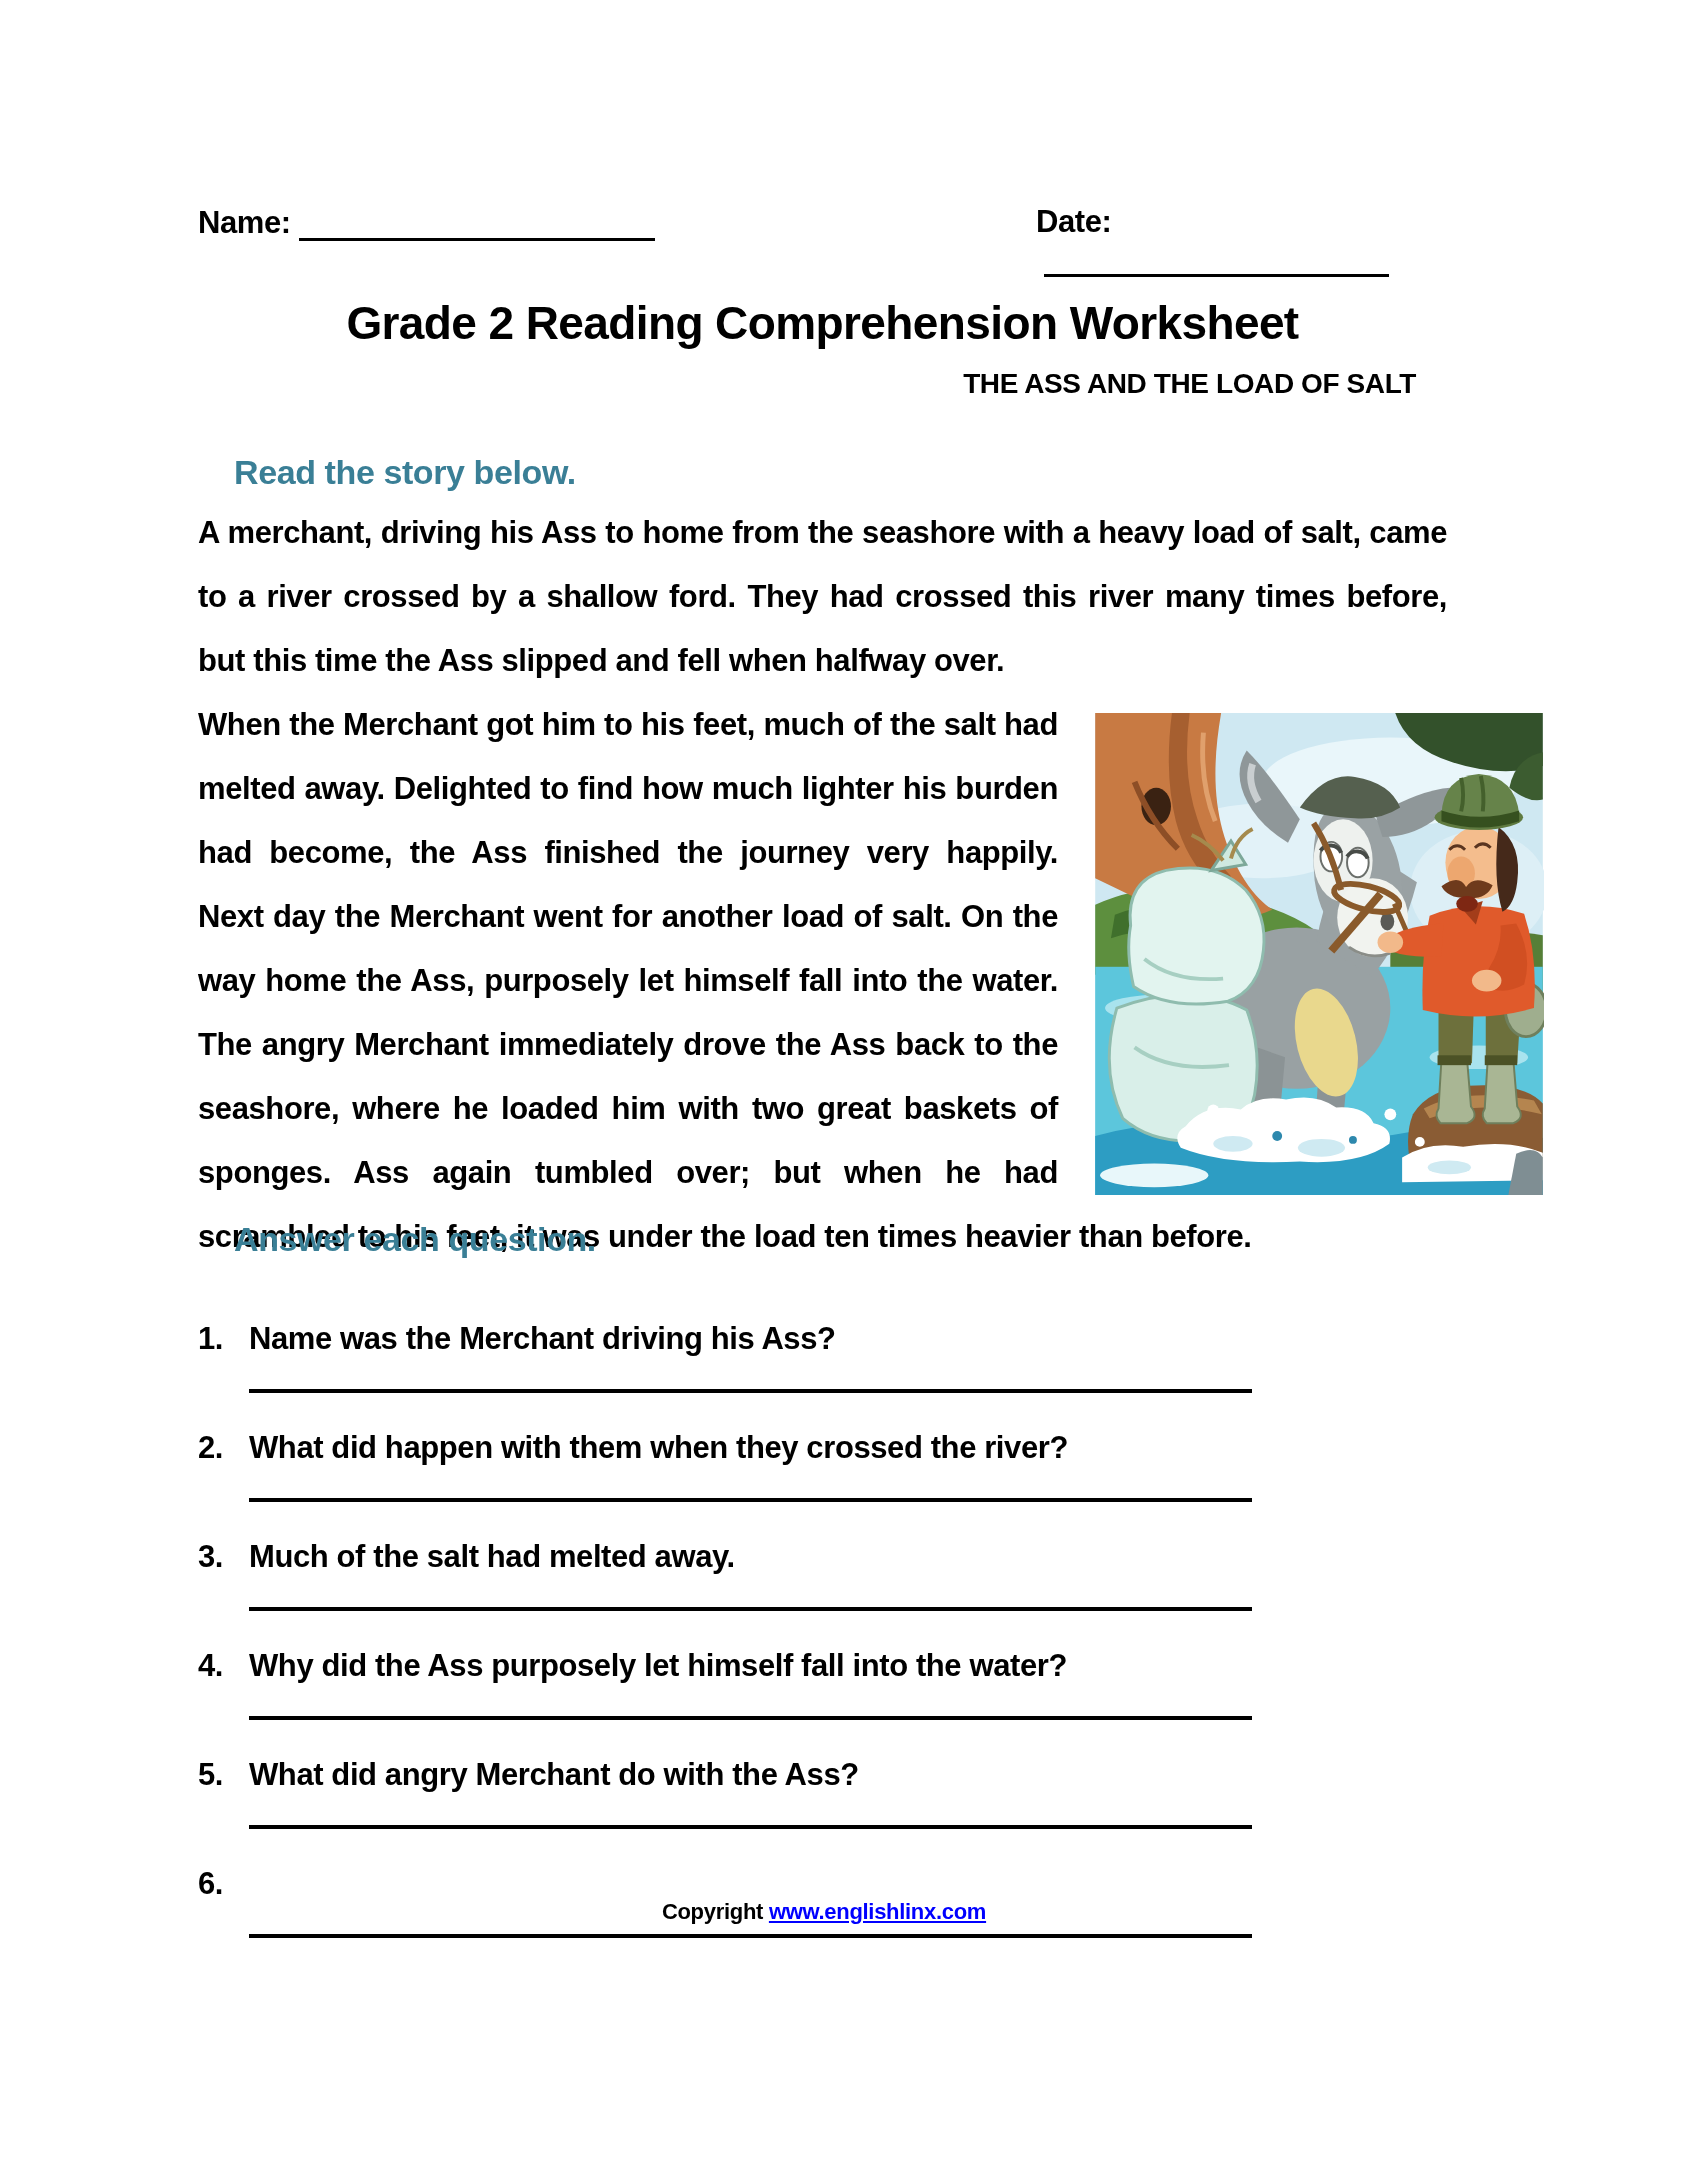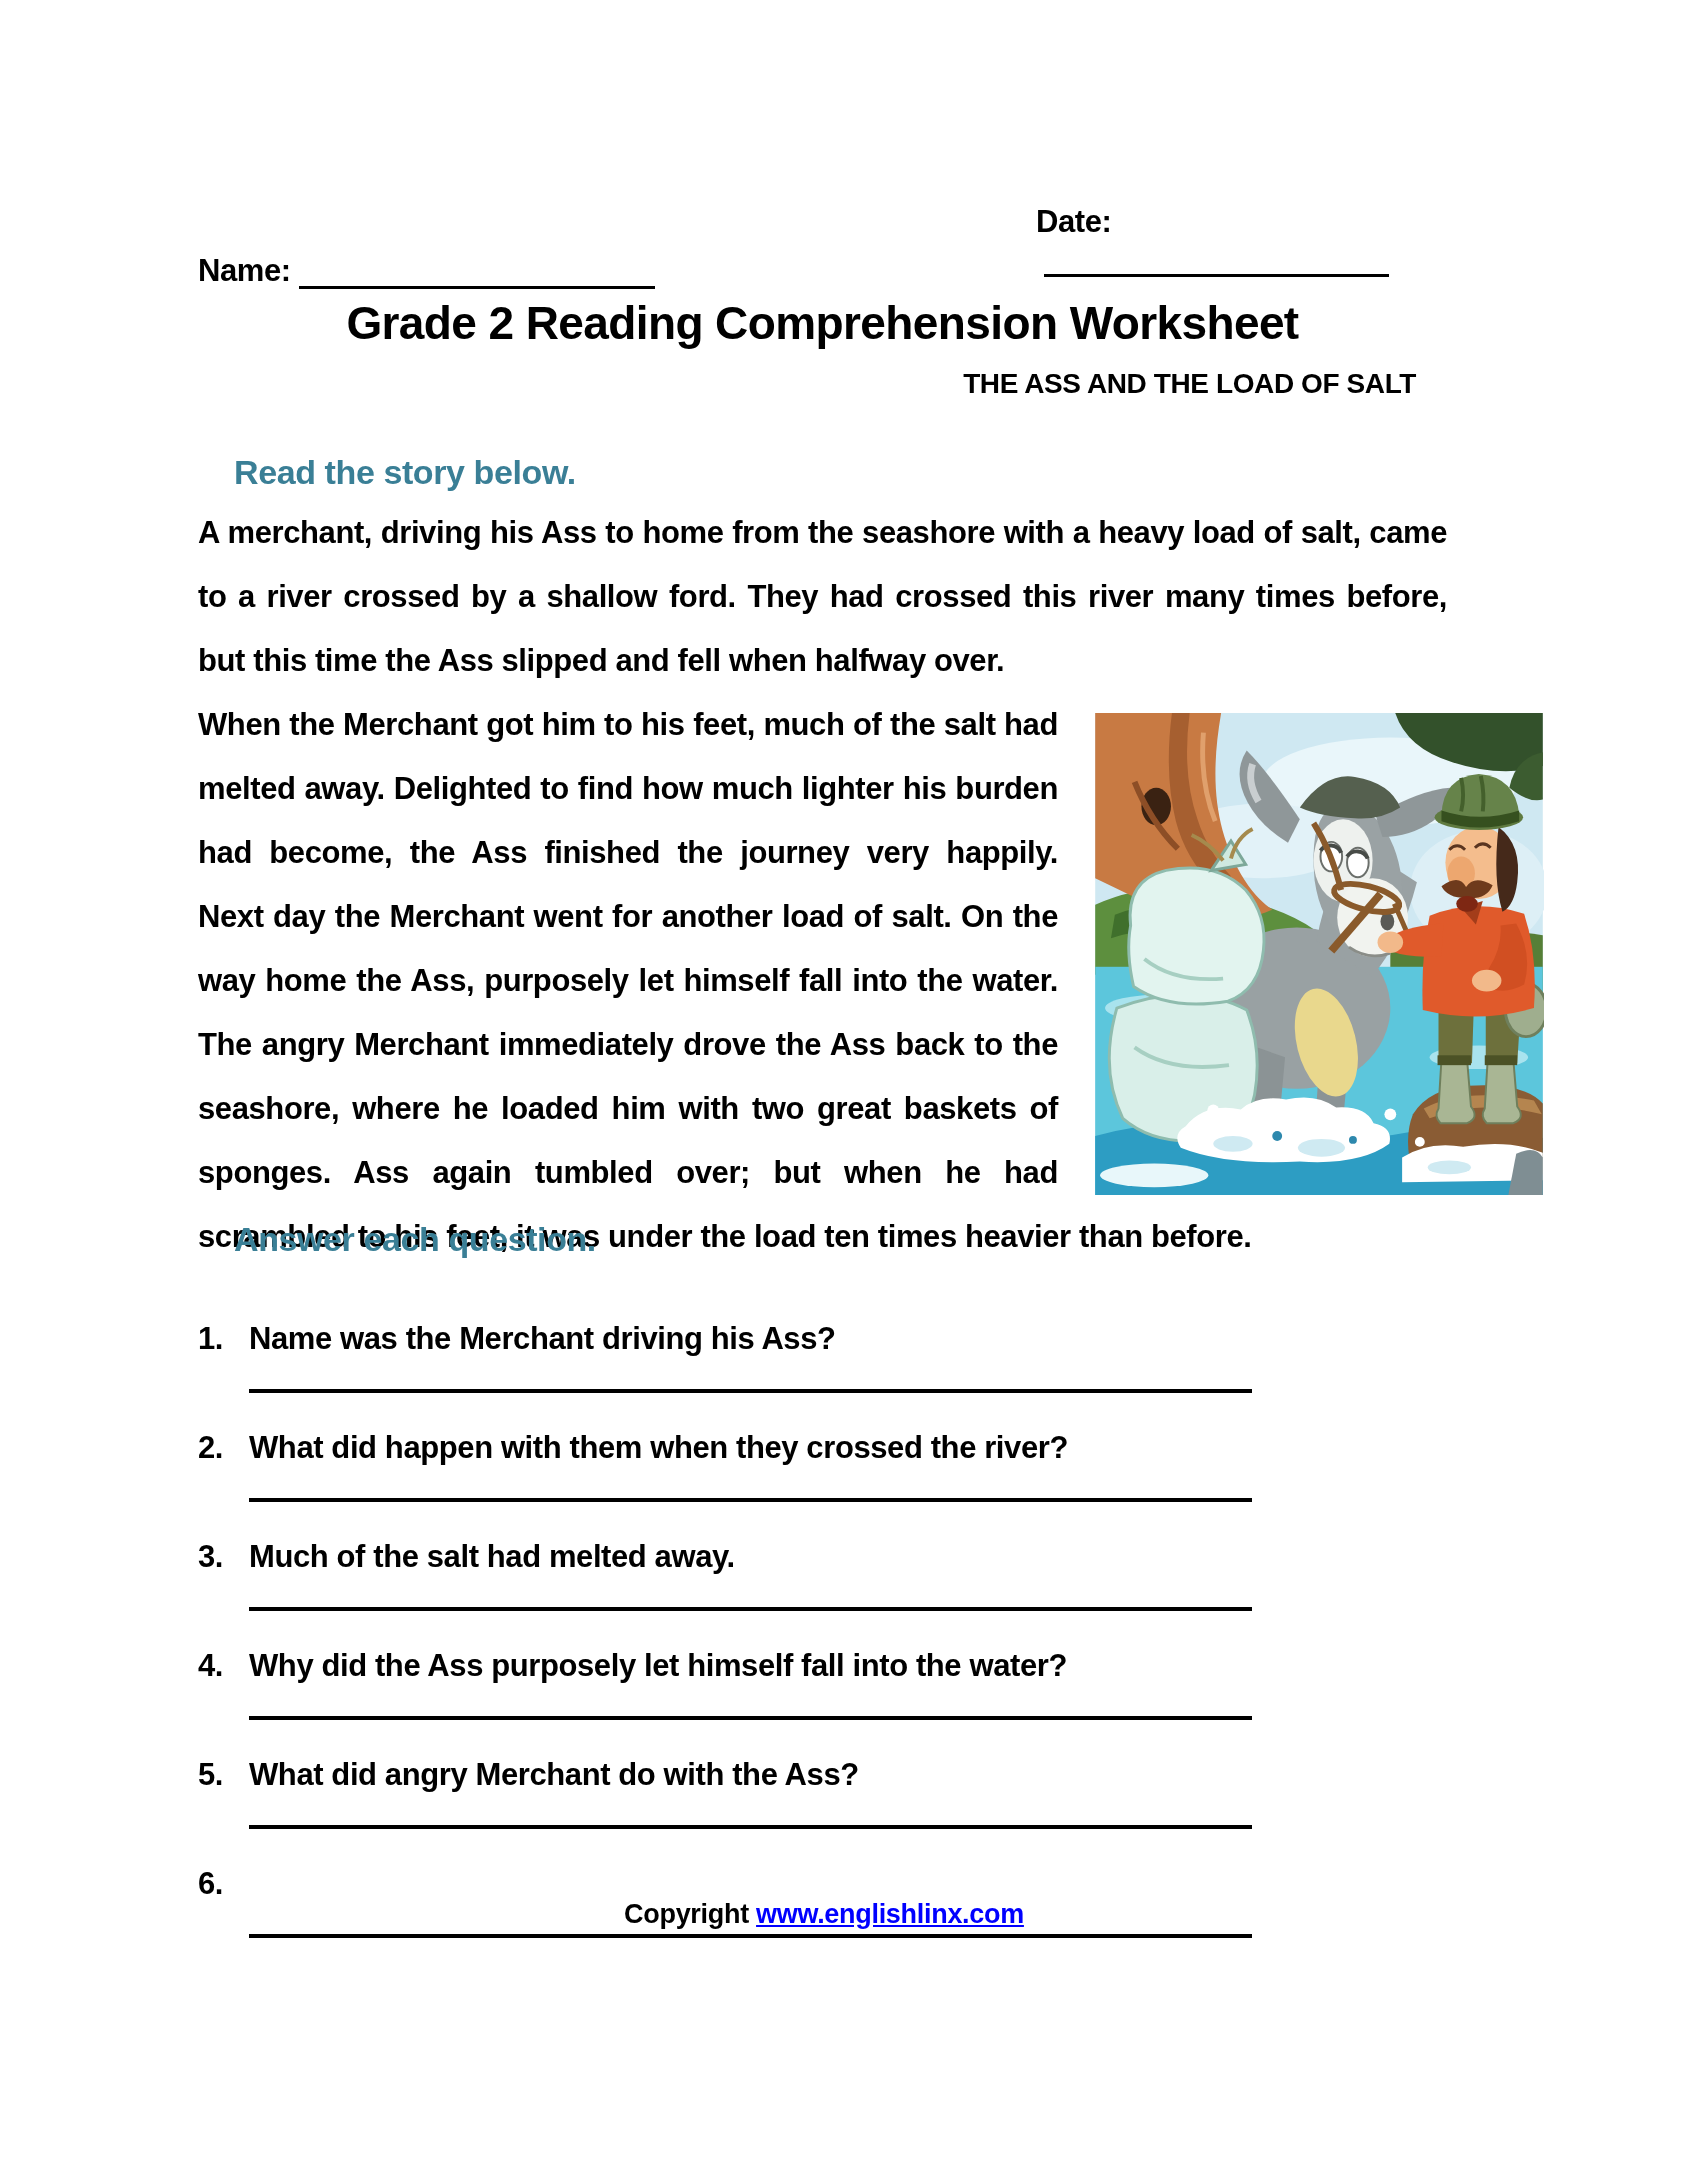--- a/index.html
+++ b/index.html
@@ -8,21 +8,21 @@
     width:1683px;height:2178px;
     background:#ffffff;
     font-family:"Liberation Sans", sans-serif;
     font-weight:bold;
     color:#000000;
     overflow:hidden;
   }
   
   .header-row{position:absolute;top:204px;left:198px;width:1257px;height:44px;}
   .hdr-label{font-size:31px;letter-spacing:-0.4px;}
-  .name-group{position:absolute;left:0;top:0;margin-top:48px;}
+  .name-group{position:absolute;left:0;top:0;}
   .date-group{position:absolute;left:838px;top:0;}
   .write-blank{display:inline-block;height:34px;border-bottom:3px solid #000;vertical-align:bottom;margin-left:8px;}
   .name-blank{width:356px;}
   .date-blank{width:345px;}
   
   .doc-title{position:absolute;top:296px;left:198px;width:1249px;text-align:center;font-size:46px;letter-spacing:-0.6px;}
   .doc-subtitle{position:absolute;top:368px;left:198px;width:1218px;text-align:right;font-size:28px;letter-spacing:-0.4px;}
   
   .section-heading{font-size:34px;letter-spacing:-0.4px;color:#3A7F96;margin-left:36px;}
   .story-heading{position:absolute;top:453px;left:198px;}
@@ -30,21 +30,21 @@
   .story-part1{width:1249px;}
   .story-image{float:right;width:450px;height:482px;margin:20px 0 6px 36px;}
   
   .questions{position:absolute;top:1220px;left:198px;width:1255px;}
   .q-list{margin:0;padding:0;list-style:none;padding-top:59px;}
   .q-item{margin:0 0 34px 0;}
   .q-row{display:flex;font-size:31px;line-height:42px;letter-spacing:-0.4px;}
   .q-num{width:51px;flex:0 0 51px;}
   .answer-line{margin-left:51px;width:1003px;border-bottom:4px solid #000;margin-top:29px;height:0;}
   
-  .footer{position:absolute;top:1899px;left:198px;width:1252px;text-align:center;font-size:27px;letter-spacing:-0.3px;}
+  .footer{position:absolute;top:1899px;left:198px;width:1252px;text-align:center;font-size:22px;letter-spacing:-0.3px;}
   .footer a{color:#0000FF;text-decoration:underline;}
 </style>
 </head>
 <body>
 
 <div class="page">
 
   <div class="header-row">
     <div class="name-group">
       <span class="hdr-label">Name:</span><span class="write-blank name-blank"></span>

